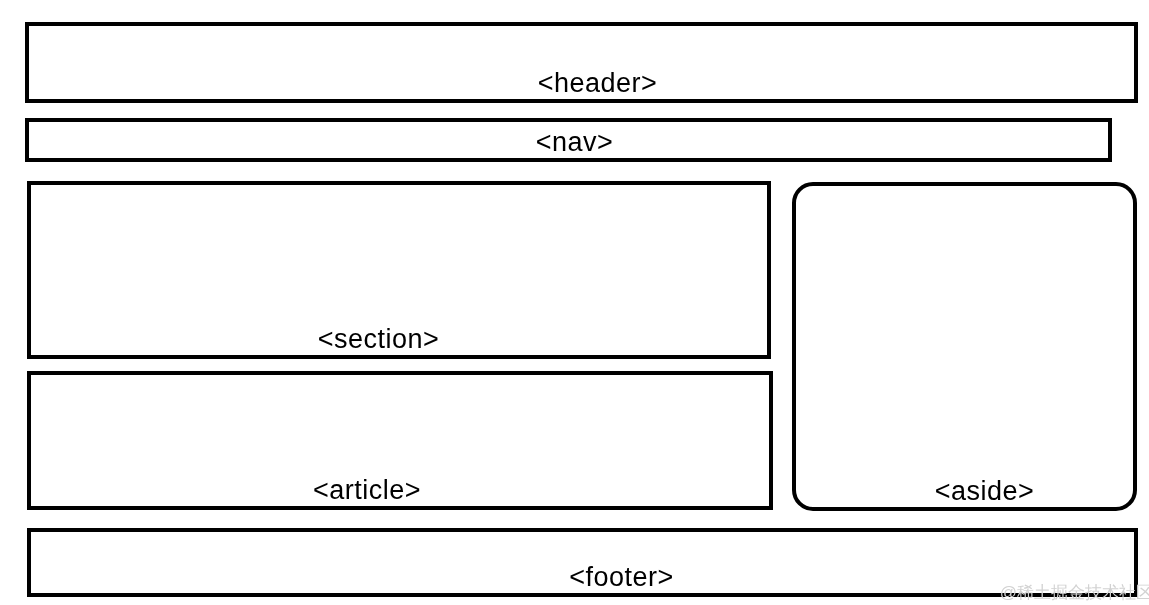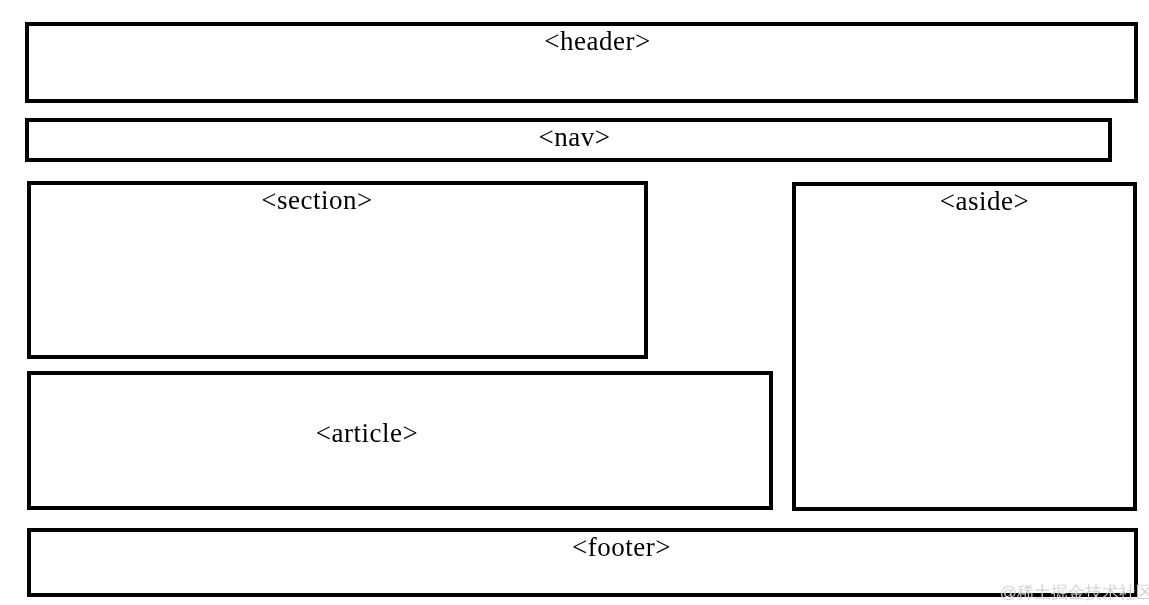--- a/index.html
+++ b/index.html
@@ -14,36 +14,35 @@
     background: var(--bg-color, #ffffff);
     font-family: "Liberation Sans", "DejaVu Sans", sans-serif;
     overflow: hidden;
   }
   .box {
     position: absolute;
     box-sizing: border-box;
     border: 4px solid var(--border-color, #000000);
     background: var(--bg-color, #ffffff);
     display: flex;
-    align-items: flex-start;
+    align-items: flex-end;
     justify-content: center;
-    font-family: Liberation Serif, serif;
   }
   .box .label {
     font-size: 27px;
     color: var(--text-color, #000000);
     letter-spacing: 0.5px;
     white-space: nowrap;
   }
   
   .box-header  { left: 25px;  top: 22px;  width: 1113px; height: 81px;  }
   .box-nav     { left: 25px;  top: 118px; width: 1087px; height: 44px;  }
-  .box-section { left: 27px;  top: 181px; width: 621px;  height: 178px; padding-left: 39px; }
+  .box-section { left: 27px;  top: 181px; width: 744px;  height: 178px; padding-left: 39px; }
   .box-article { left: 27px;  top: 371px; width: 746px;  height: 139px; }
-  .box-aside   { left: 792px; top: 182px; width: 345px;  height: 329px; }
+  .box-aside   { left: 792px; top: 182px; width: 345px;  height: 329px; border-radius: 21px; }
   .box-footer  { left: 27px;  top: 528px; width: 1111px; height: 69px; padding-left: 32px;  }
   
   .box-header  .label { transform: translateX(16px); }
   .box-nav     .label { transform: translateX(6px); }
   .box-section .label { transform: translateX(-40px); }
   .box-article .label { transform: translateX(-33px); margin-top: 43px; }
   .box-aside   .label { transform: translateX(20px); }
   .box-footer  .label { transform: translateX(23px); }
 
   .watermark {

